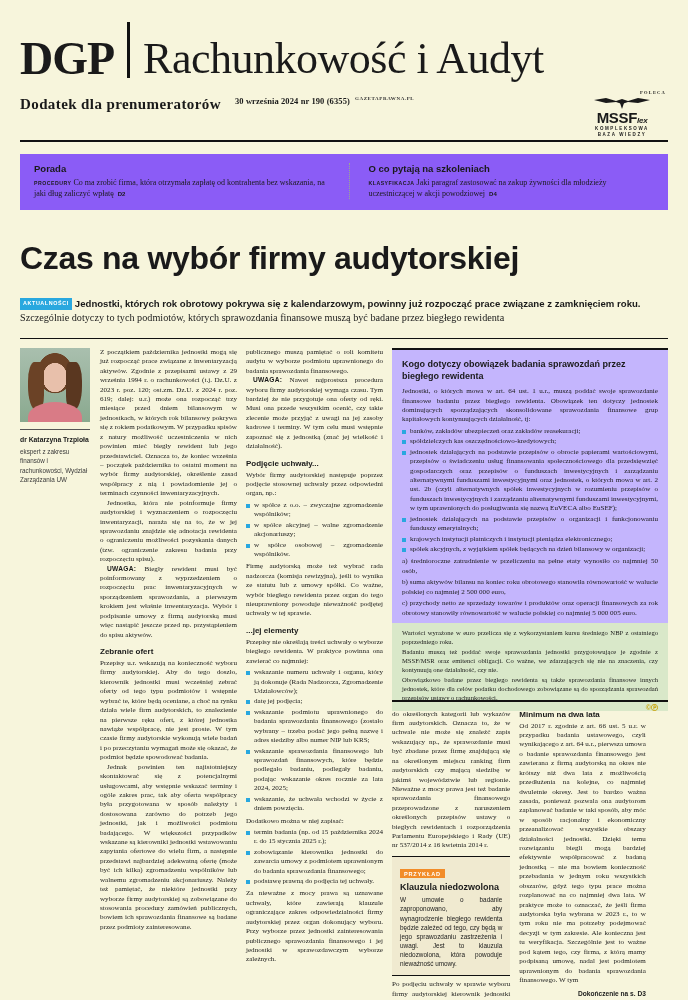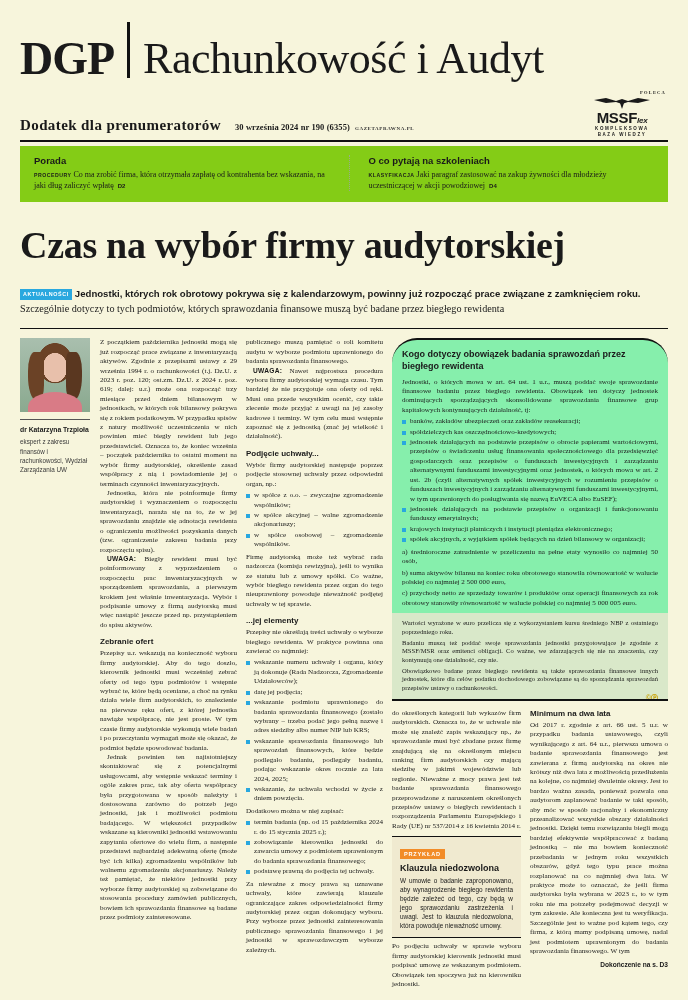--- a/index.html
+++ b/index.html
@@ -23,21 +23,21 @@
     width: 3px; background: #111; height: 56px;
     margin: 0 13px 2px 13px;
   }
   .logo-title {
     font-family: "Liberation Serif", serif;
     font-size: 44px; line-height: 0.95; letter-spacing: -0.5px;
     white-space: nowrap;
   }
 
   .subhead-row {
-    display: flex; align-items: flex-end;
+    display: flex; align-items: flex-start;
     margin-top: 16px; position: relative; height: 38px;
   }
   .subhead-label {
     font-family: "Liberation Serif", serif;
     font-weight: bold; font-size: 15px; letter-spacing: 0.4px;
   }
   .subhead-date {
     font-size: 8.5px; font-weight: bold; margin-left: 14px; padding-bottom: 2px;
     letter-spacing: 0.1px;
   }
@@ -60,21 +60,21 @@
   .infor-tag {
     font-family: "Liberation Sans", sans-serif;
     font-size: 4.5px; font-weight: bold; letter-spacing: 1.6px; line-height: 1.35;
     margin-top: 1px;
   }
 
   .rule-thick { height: 2px; background: #111; margin-top: 6px; }
 
   
   .teasers {
-    display: flex; background: #84cc16; margin-top: 4px;
+    display: flex; background: #8b5cf6; margin-top: 12px;
     padding: 9px 0 11px 0; position: relative; align-items: center;
   }
   .teaser { padding: 0 14px; }
   .teaser.left { width: 51%; border-right: 1px dotted #9aab8c; }
   .teaser.right { width: 49%; padding-left: 18px; }
   .teaser-title {
     font-family: "Liberation Sans", sans-serif;
     font-weight: bold; font-size: 9.5px; margin-bottom: 3px;
   }
   .teaser-body { font-size: 8px; line-height: 1.4; }
@@ -83,22 +83,22 @@
     font-size: 5.2px; font-weight: bold; letter-spacing: 0.5px;
     text-transform: uppercase; margin-right: 2px;
   }
   .pageref {
     font-family: "Liberation Sans", sans-serif;
     font-size: 6px; font-weight: bold; margin-left: 4px;
   }
 
   
   .headline {
-    font-family: Liberation Serif, serif;
-    font-size: 38px; line-height: 1.05; margin-top: 24px; letter-spacing: -0.3px;
+    font-family: Liberation Sans, sans-serif;
+    font-size: 32px; line-height: 1.05; margin-top: 32px; letter-spacing: -0.3px;
   }
   .lead {
     margin-top: 21px; font-size: 10.2px; line-height: 1.42; text-align: left;
   }
   .badge-akt {
     display: inline-block; background: #29a8df; color: #fff;
     font-family: "Liberation Sans", sans-serif;
     font-size: 5.4px; font-weight: bold; letter-spacing: 0.6px;
     padding: 2px 3px 1.5px 3px; vertical-align: 1.5px; margin-right: 3px;
   }
@@ -158,22 +158,22 @@
     font-size: 7.1px; line-height: 1.33; text-align: justify;
     padding-left: 8px; position: relative; margin-bottom: 1px;
   }
   .ul li::before {
     content: ""; position: absolute; left: 0; top: 3px;
     width: 4px; height: 4px; background: #29a8df;
   }
 
   
   .box-green {
-    background: #86efac; border-top: 2px solid #111;
-    padding: 8px 10px 10px 10px; position: relative; border-radius: 25px;
+    background: #c4b5fd; border-top: 2px solid #111;
+    padding: 8px 10px 1px 10px; position: relative;
   }
   .box-green::after {
     content: ""; position: absolute; left: 0; right: 0; bottom: 0; height: 2px; background: #111;
   }
   .box-title {
     font-family: "Liberation Sans", sans-serif;
     font-weight: bold; font-size: 9px; line-height: 1.35; margin-bottom: 5px;
   }
   .box-p { font-size: 7.1px; line-height: 1.33; text-align: justify; }
   .box-p + .box-p { margin-top: 2px; }

